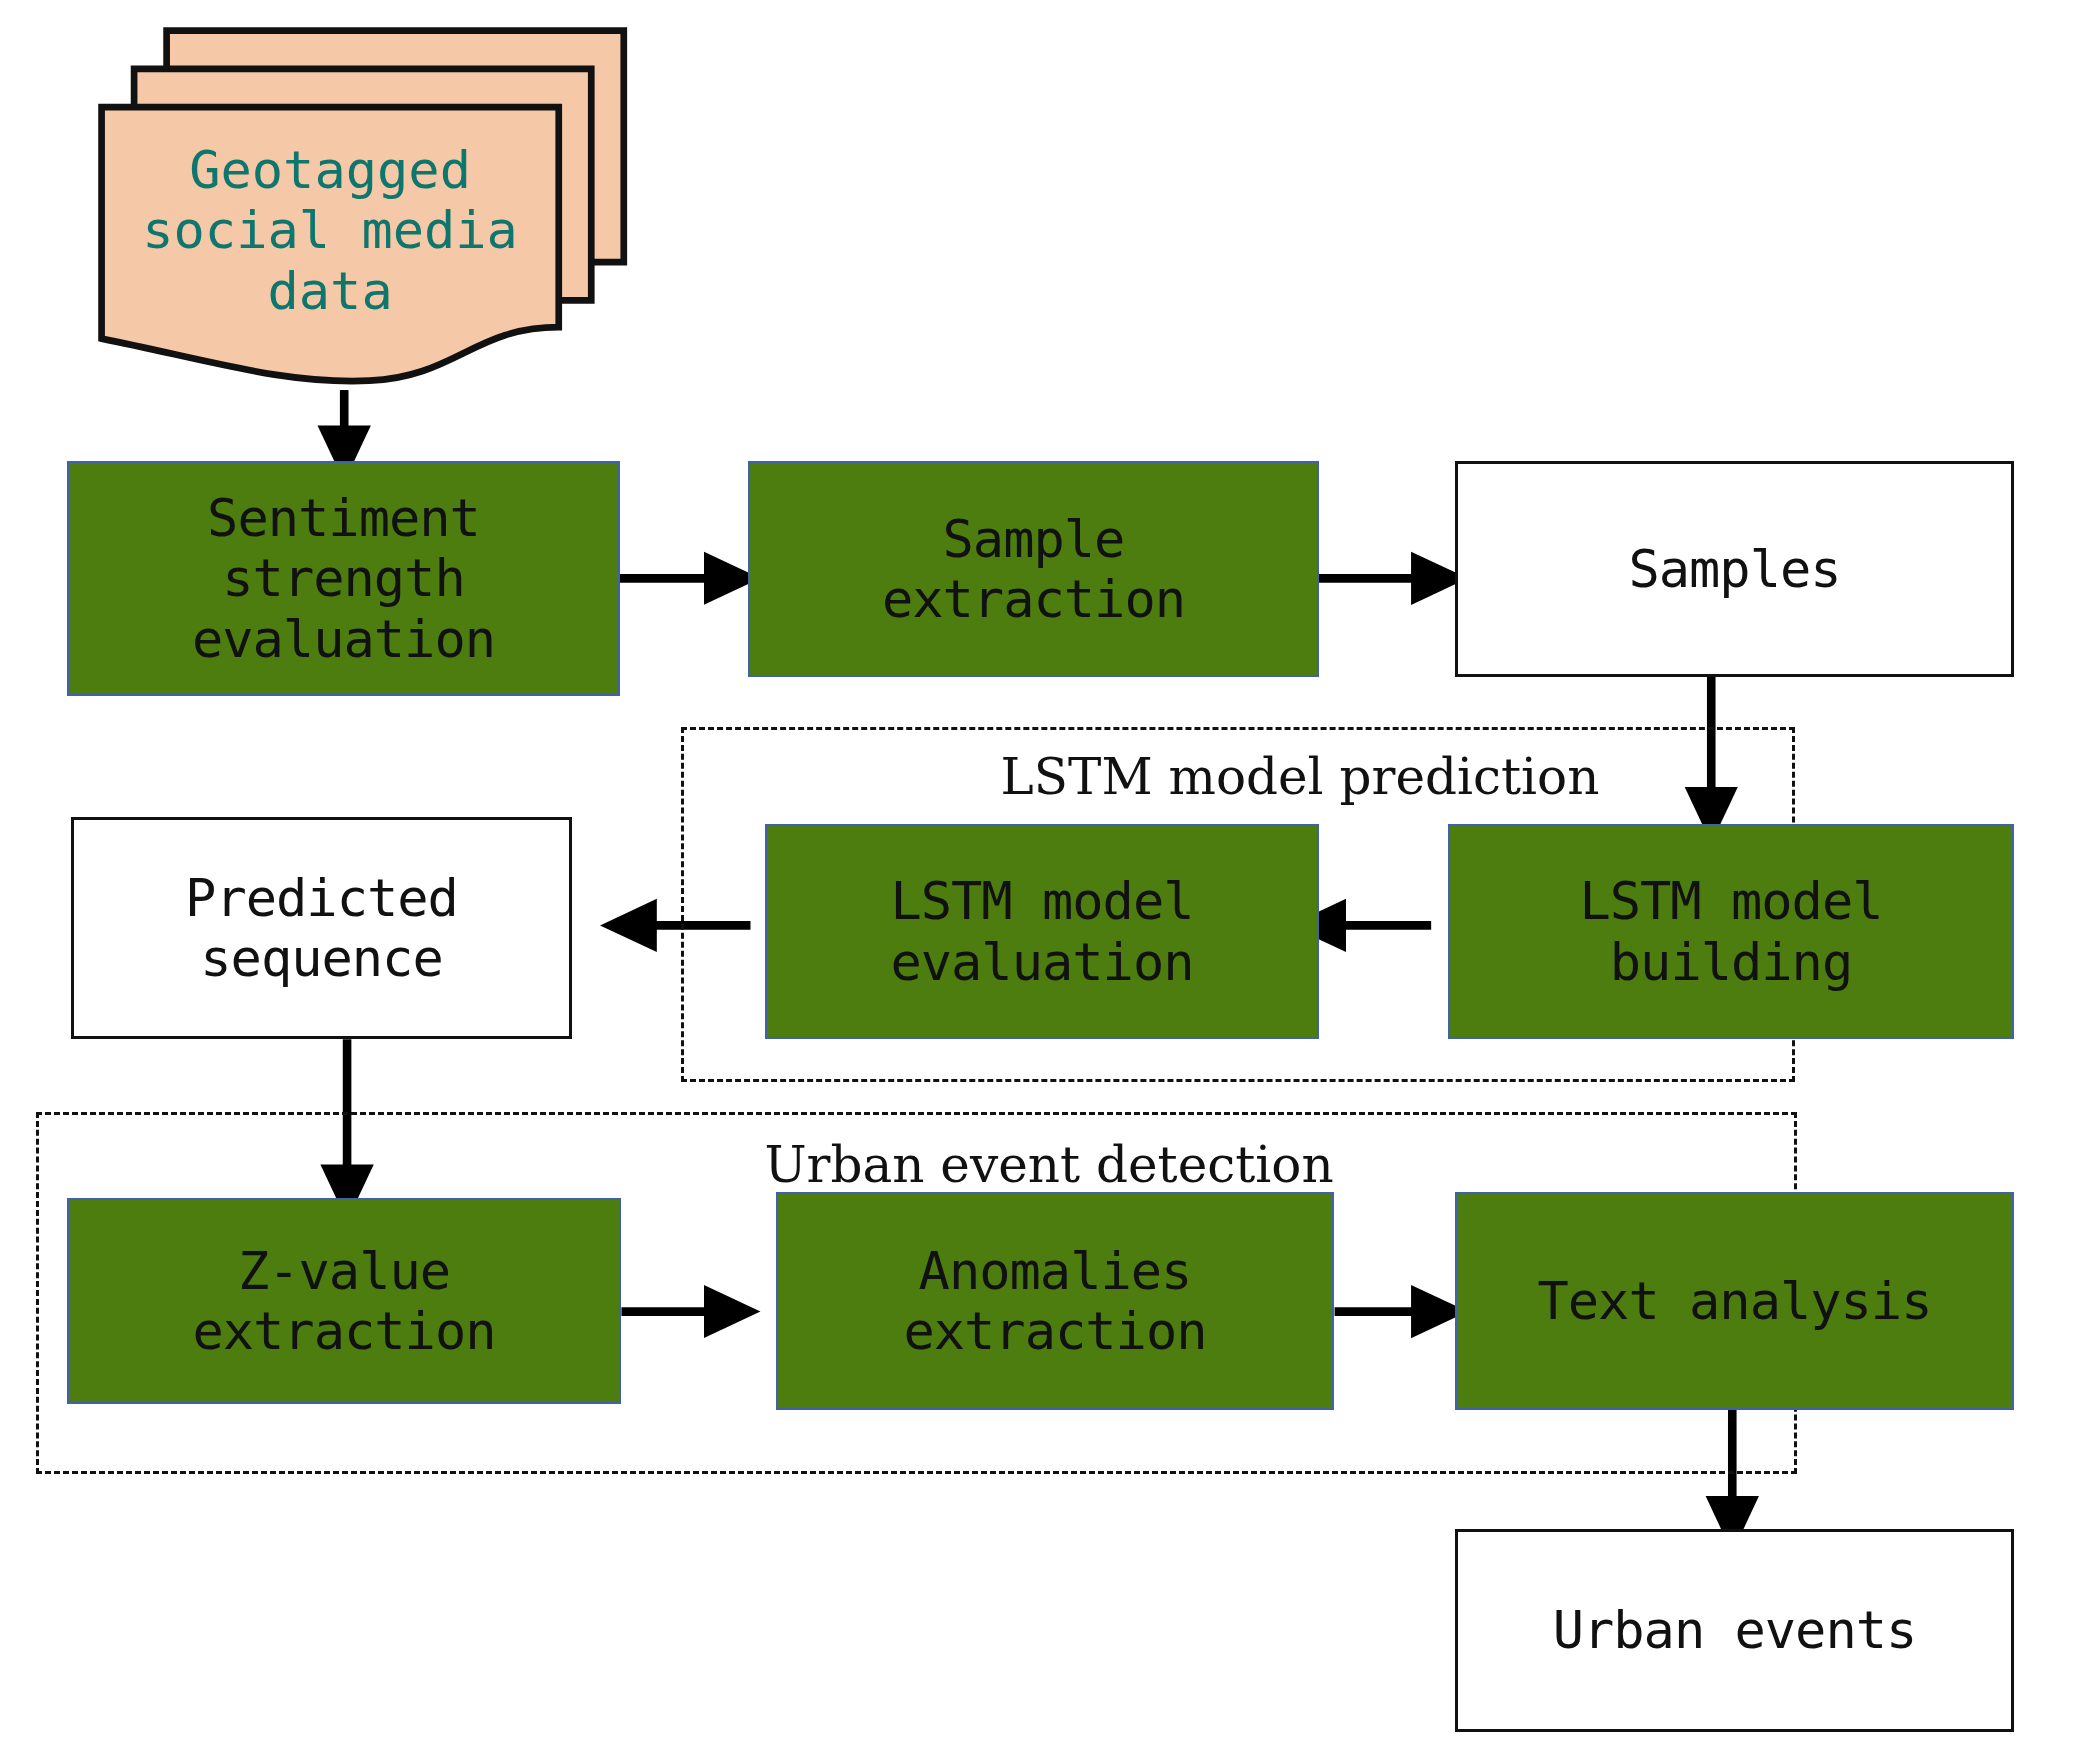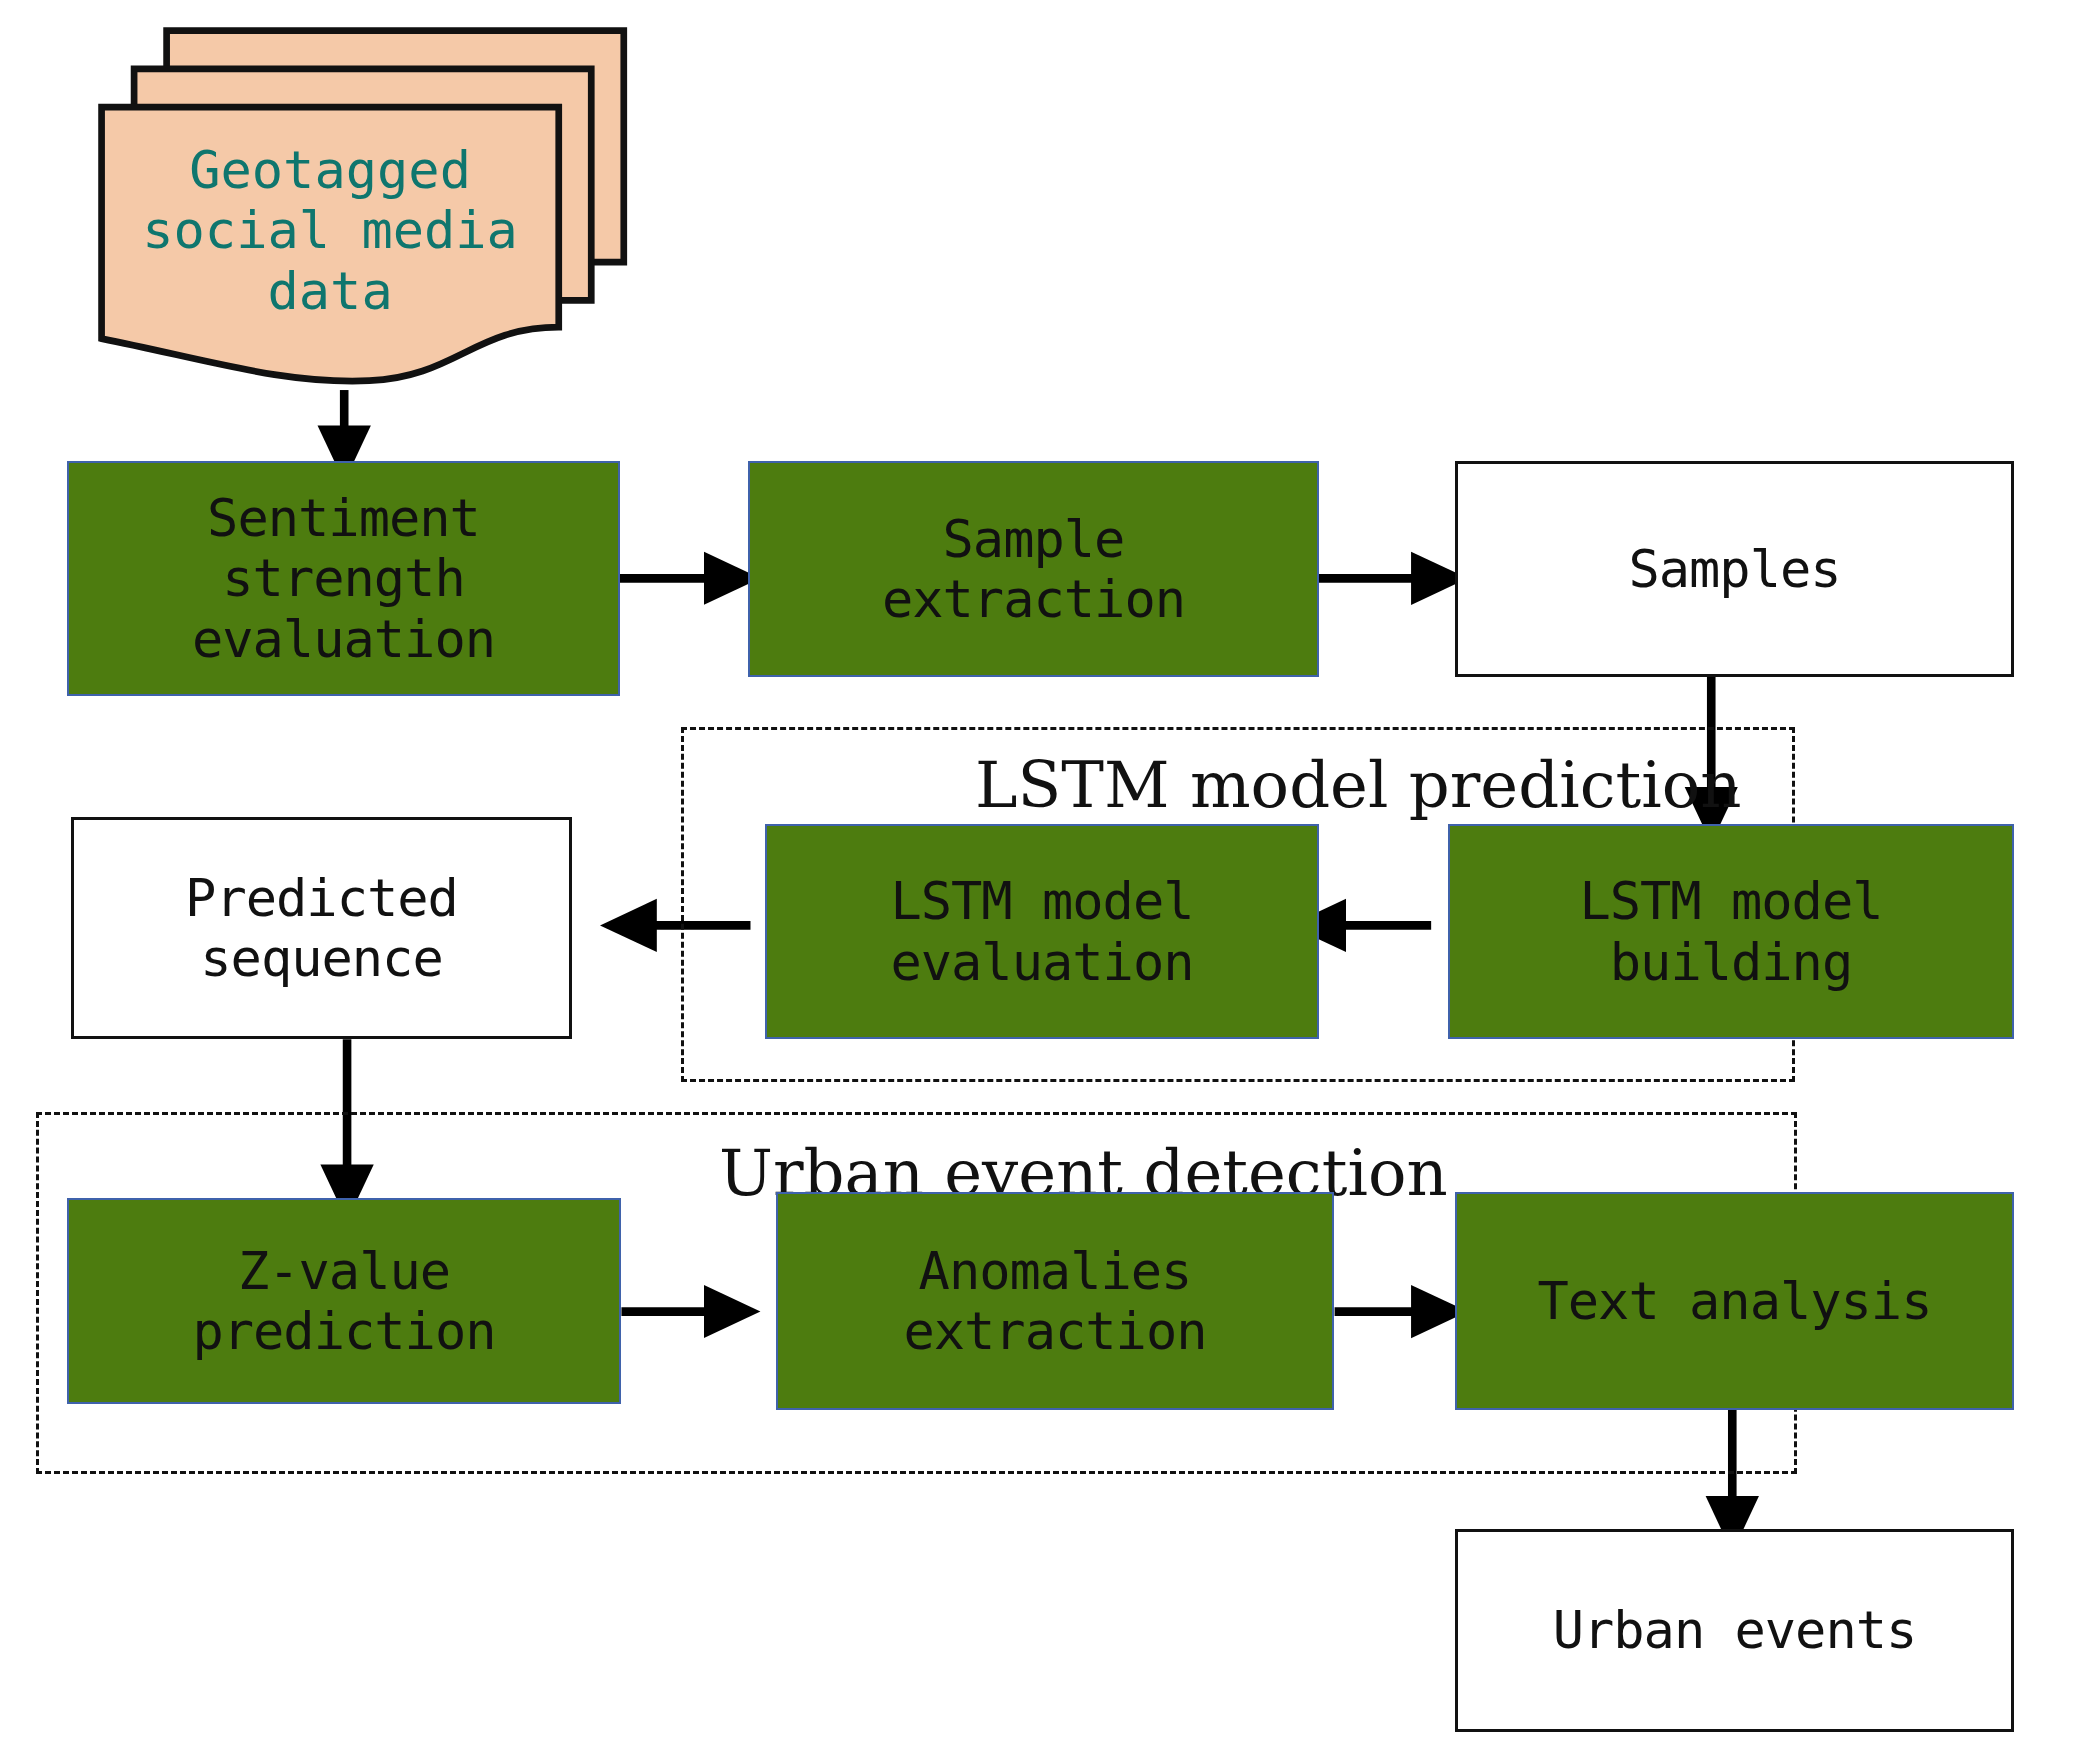--- a/index.html
+++ b/index.html
@@ -78,21 +78,21 @@
   
   .group-box {
     position: absolute;
     box-sizing: border-box;
     border: 3.8px dashed #111111;
     background: transparent;
   }
   .group-title {
     position: absolute;
     font-family: "DejaVu Serif", serif;
-    font-size: 64px;
+    font-size: 50px;
     color: #111111;
     white-space: nowrap;
     text-align: center;
   }
 
   
   .arrow-layer {
     position: absolute;
     left: 0;
     top: 0;
@@ -181,21 +181,21 @@
 evaluation</div>
   </div>
 
   <div class="proc-box" style="left:1448px; top:824px; width:566px; height:215px;">
     <div class="node-label">LSTM model
 building</div>
   </div>
 
   <div class="proc-box" style="left:67px; top:1198px; width:554px; height:206px;">
     <div class="node-label">Z-value
-prediction</div>
+extraction</div>
   </div>
 
   <div class="proc-box" style="left:776px; top:1192px; width:558px; height:218px;">
     <div class="node-label">Anomalies
 extraction</div>
   </div>
 
   <div class="proc-box" style="left:1455px; top:1192px; width:559px; height:218px;">
     <div class="node-label">Text analysis</div>
   </div>

